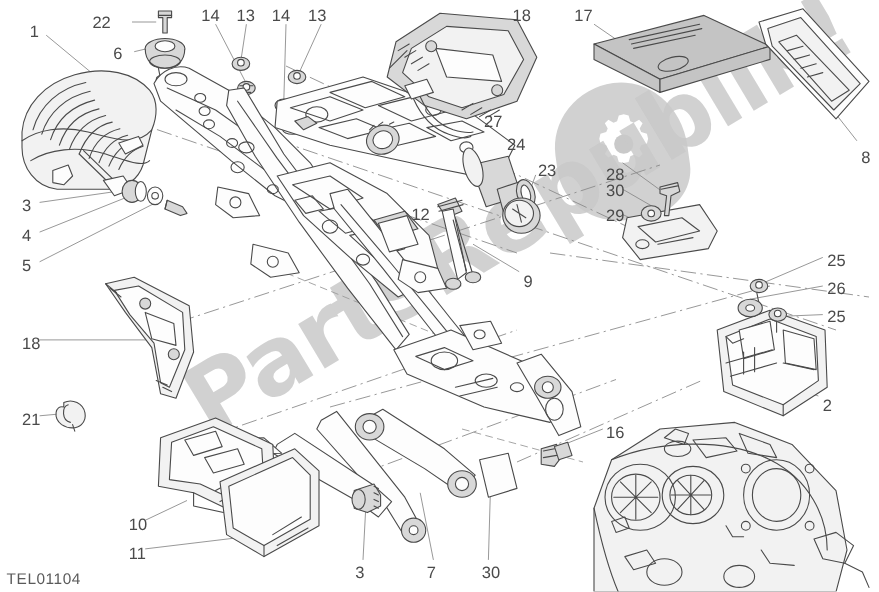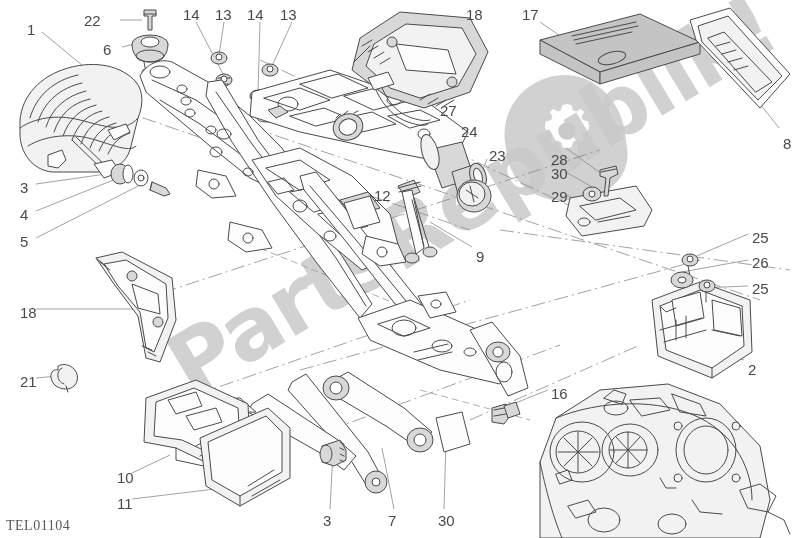--- a/index.html
+++ b/index.html
@@ -38,21 +38,21 @@
   .lbl{
     position:absolute;
     font-family:"Liberation Sans", sans-serif;
     font-size:15px;
     color:#4a4a4a;
     line-height:1;
     white-space:nowrap;
   }
   #diagram-code{
     position:absolute;left:6px;top:518px;
-    font-family:Liberation Serif, serif;
+    font-family:Liberation Sans, sans-serif;
     font-size:14px;color:#5a5a5a;letter-spacing:.5px;
     z-index:5;
   }
 </style>
 </head>
 <body>
 
 <div id="page">
 
   <div id="watermark">

